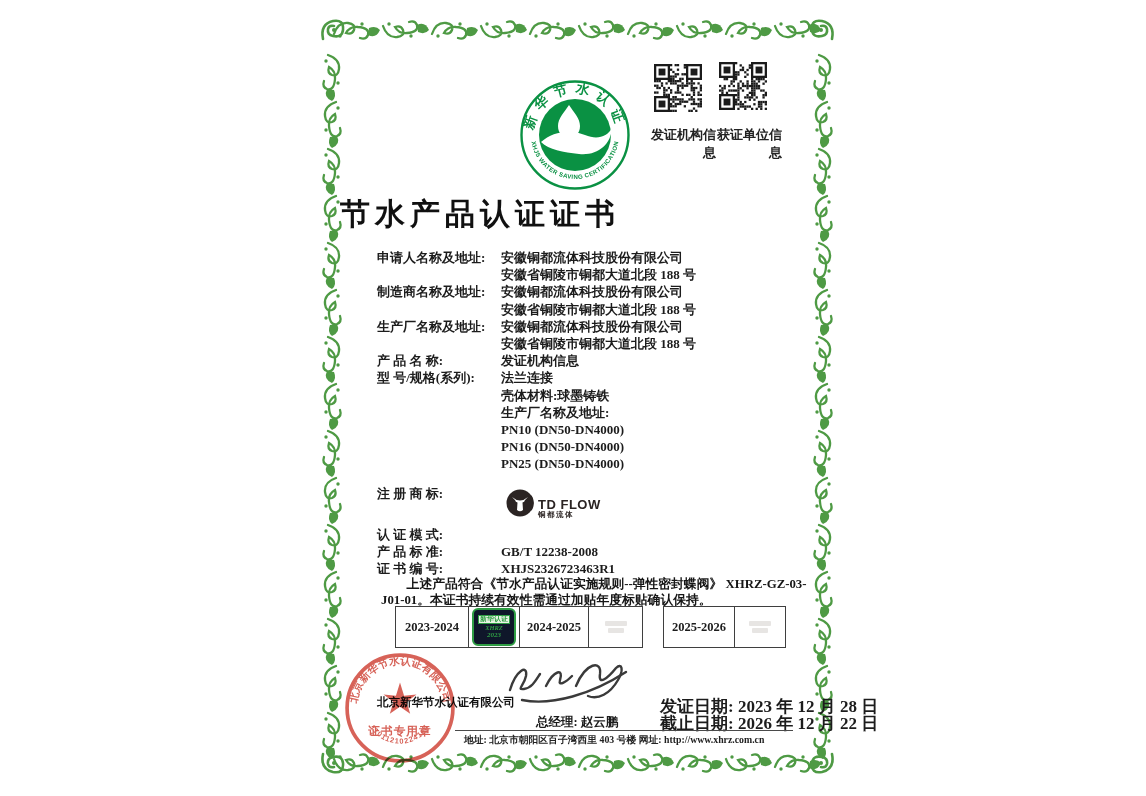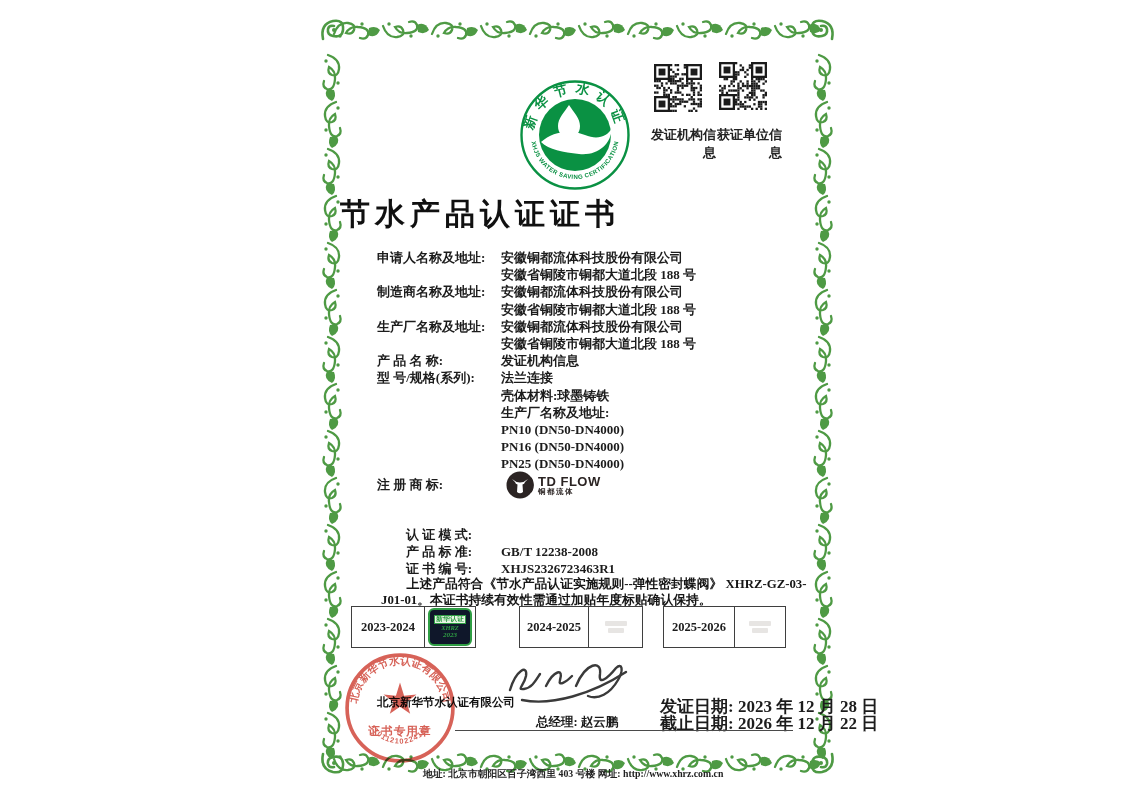--- a/index.html
+++ b/index.html
@@ -11,45 +11,45 @@
               letter-spacing:5px;color:#101010;}
   
   .qr-label{top:126px;width:76px;text-align:right;font-size:13px;color:#222;}
   
   #fields{left:377px;top:249px;width:430px;font-size:13px;line-height:17.2px;}
   .frow{display:flex;}
   .flabel{width:124px;flex:none;white-space:nowrap;}
   .fval div{white-space:nowrap;}
   
   #tm-row{left:377px;top:470px;display:flex;align-items:center;font-size:13px;}
-  #tm-logo{margin-left:4px;display:flex;align-items:center;}
+  #tm-logo{margin-left:4px;display:flex;align-items:flex-end;margin-top:18px;}
   #tm-text{margin-left:3px;line-height:1;}
   #tm-name{font-size:13px;letter-spacing:.5px;color:#2b2423;font-family:"Liberation Sans",sans-serif;font-weight:700;}
   #tm-sub{font-size:7.5px;letter-spacing:1.5px;color:#2b2423;}
   
-  #cert-rows{left:377px;top:526px;width:430px;font-size:13px;line-height:17.2px;text-align:center;}
+  #cert-rows{left:377px;top:526px;width:430px;font-size:13px;line-height:17.2px;}
   
   #statement{left:381px;top:576px;width:444px;font-size:12.8px;line-height:16px;
              text-indent:2em;color:#161616;}
   
   .ybox{top:606px;height:40px;border:1.5px solid #3f3f3f;display:flex;background:#fff;}
   .ycell{display:flex;align-items:center;justify-content:center;font-size:12.5px;white-space:nowrap;}
   .ycell.right{border-left:1.5px solid #3f3f3f;position:relative;}
   .sticker{width:40px;height:34px;border:2px solid #2f9e44;border-radius:6px;background:#0f172a;
            display:flex;flex-direction:column;align-items:center;justify-content:center;line-height:1.1;}
   .stk1{font-size:7px;color:#2f9e44;border:1px solid #2f9e44;padding:0 1px;background:#e8f5e4;}
   .stk2{font-size:6.5px;color:#2f9e44;font-style:italic;}
   .stk3{font-size:7px;color:#2f9e44;font-style:italic;}
   .ghost{width:22px;height:5px;background:#c9c6c0;opacity:.45;border-radius:1px;margin:2px auto;}
   
   #company-name{left:377px;top:695px;font-size:11.5px;white-space:nowrap;color:#111;}
   #signer-line{left:536px;top:714px;font-size:12.5px;white-space:nowrap;}
   #dates{left:660px;top:699px;font-size:17px;line-height:16.5px;white-space:nowrap;}
   #divider{left:455px;top:730px;width:338px;height:1px;background:#4a4a4a;}
-  #footer-line{left:423px;top:734px;width:352px;font-size:9.8px;white-space:nowrap;color:#222;margin-top:34px;}
+  #footer-line{left:464px;top:734px;width:352px;font-size:9.8px;white-space:nowrap;color:#222;}
 </style>
 </head>
 <body>
 
 <div id="page">
 
   <svg id="border-svg" class="abs" style="left:293px;top:14px" width="556" height="768" viewBox="0 0 556 768">
     <defs>
       <g id="mot">
         <path d="M-22,4 Q-18,-8 -8,-7 Q0,-6 -2,0 Q-4,5 -10,3 Q-6,-4 2,-3 Q14,-2 12,5 Q10,10 4,8" fill="none" stroke="#4e9a44" stroke-width="2.3" stroke-linecap="round"></path>
@@ -486,21 +486,21 @@
       <div>GB/T 12238-2008</div>
     </div>
     <div class="frow">
       <div class="flabel">证 书 编 号:</div>
       <div>XHJS2326723463R1</div>
     </div>
   </div>
 
   <div id="statement" class="abs">上述产品符合《节水产品认证实施规则--弹性密封蝶阀》 XHRZ-GZ-03-J01-01。本证书持续有效性需通过加贴年度标贴确认保持。</div>
 
-  <div class="ybox abs" style="left:351px;width:123px">
+  <div class="ybox abs" style="left:395px;width:123px">
     <div class="ycell" style="width:72px">2023-2024</div>
     <div class="ycell right" style="flex:1">
       <div class="sticker">
         <div class="stk1">新华认证</div>
         <div class="stk2">XHRZ</div>
         <div class="stk3">2023</div>
       </div>
     </div>
   </div>
   <div class="ybox abs" style="left:519px;width:122px">

